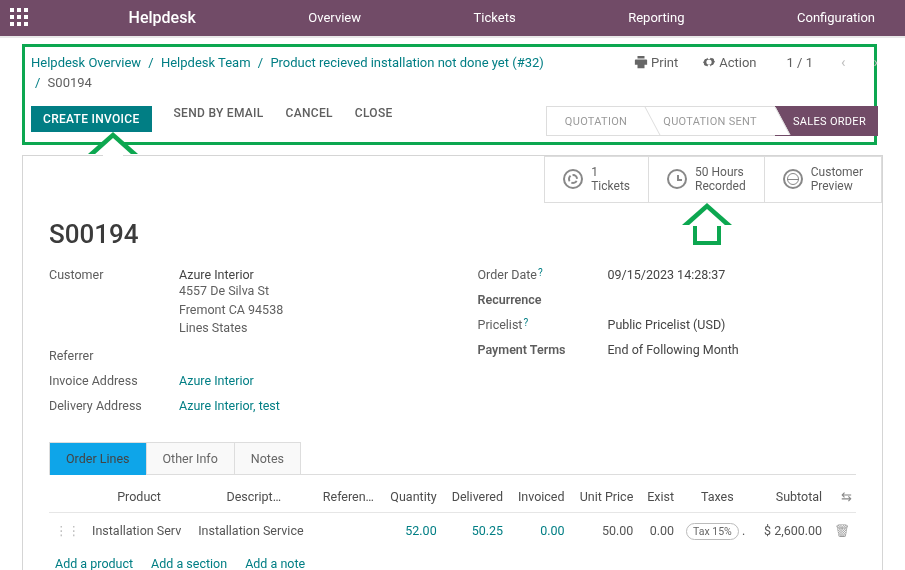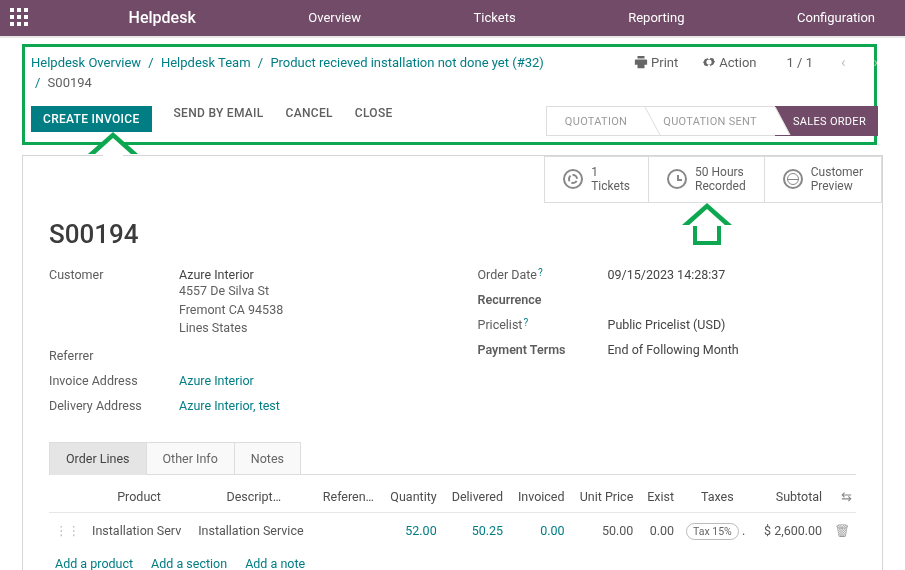--- a/index.html
+++ b/index.html
@@ -67,21 +67,21 @@
   
   .arrow-up{width:50px;height:42px;position:relative;margin:2px auto 10px;}
   .arrow-up::before{content:"";position:absolute;left:0;right:0;top:0;border-left:25px solid transparent;border-right:25px solid transparent;border-bottom:22px solid #0ca750;}
   .arrow-up::after{content:"";position:absolute;left:11px;right:11px;top:22px;height:20px;background:#0ca750;}
   .arrow-up span{position:absolute;left:6px;right:6px;top:6px;border-left:19px solid transparent;border-right:19px solid transparent;border-bottom:17px solid #fff;z-index:1;}
   .arrow-up i{position:absolute;left:15px;right:15px;top:23px;height:15px;background:#fff;z-index:1;}
   .arrowholder{position:absolute;}
   
   
   .tabs{display:flex;border-bottom:1px solid #ddd;margin-top:18px;}
-  .tab{padding:8px 16px;border:1px solid #ddd;border-bottom:none;margin-right:-1px;font-size:12.5px;color:#666;background:#e5e5e5;position:relative;top:1px;}
+  .tab{padding:8px 16px;border:1px solid #ddd;border-bottom:none;margin-right:-1px;font-size:12.5px;color:#666;background:#0ea5e9;position:relative;top:1px;}
   .tab:not(.active){background:#f9f9f9;border-bottom:1px solid #ddd;}
   .tab.active{color:#444;}
   
   
   table.lines{width:100%;border-collapse:collapse;font-size:12.5px;margin-top:6px;}
   table.lines th{text-align:center;font-weight:400;color:#4d4d4d;padding:8px 6px;border-bottom:1px solid #e6e6e6;white-space:nowrap;}
   table.lines th.r, table.lines td.r{text-align:right;}
   table.lines td{padding:10px 6px;color:#555;vertical-align:top;}
   table.lines td.num{color:#017E84;}
   table.lines .drag{color:#bbb;width:14px;}

